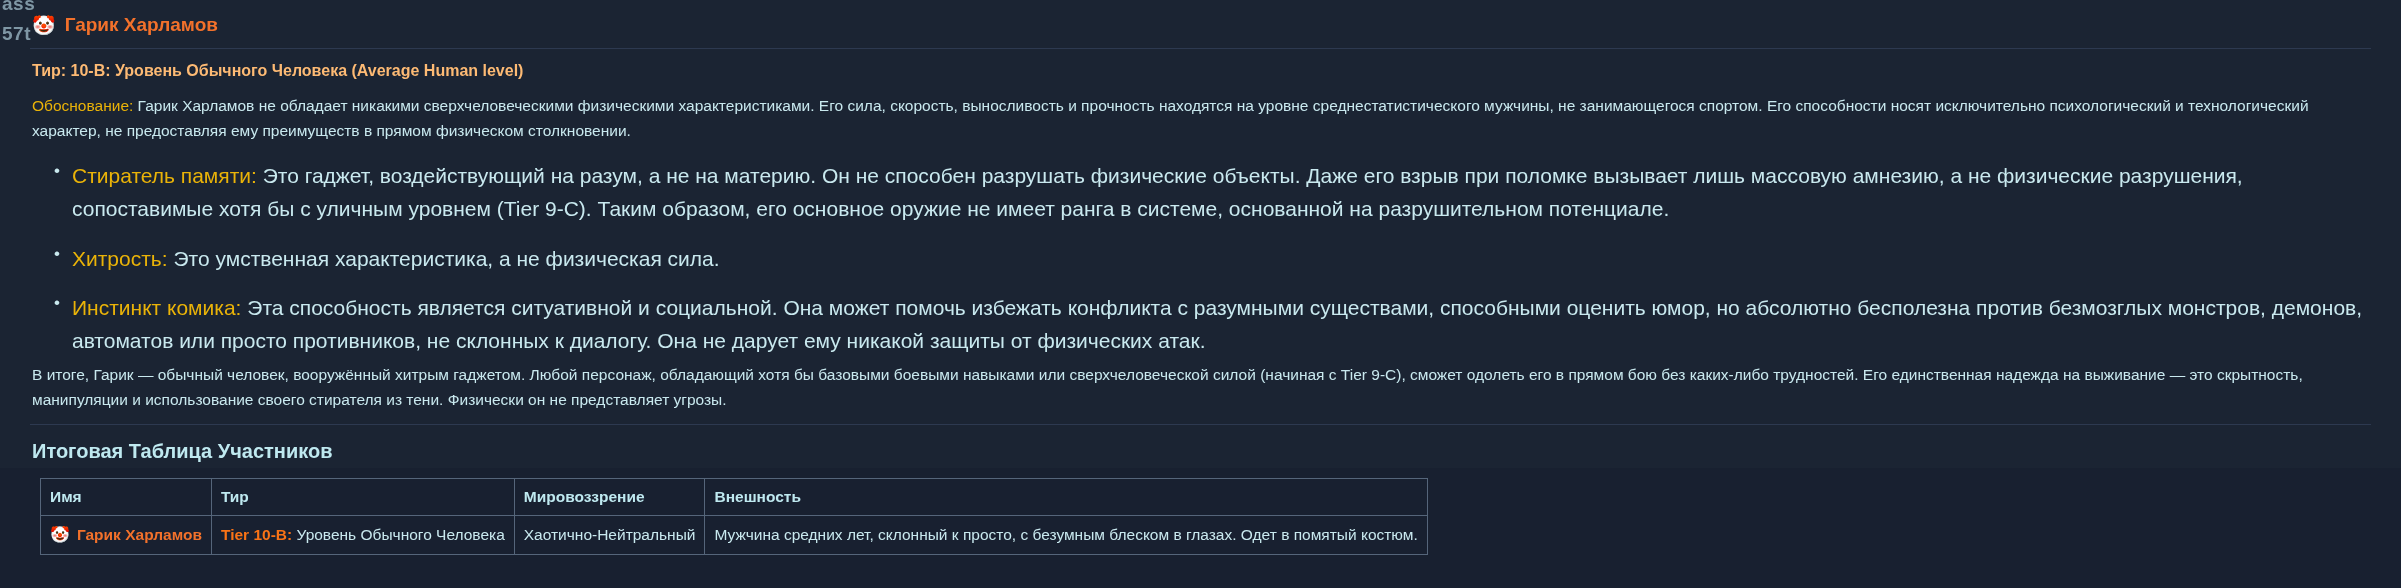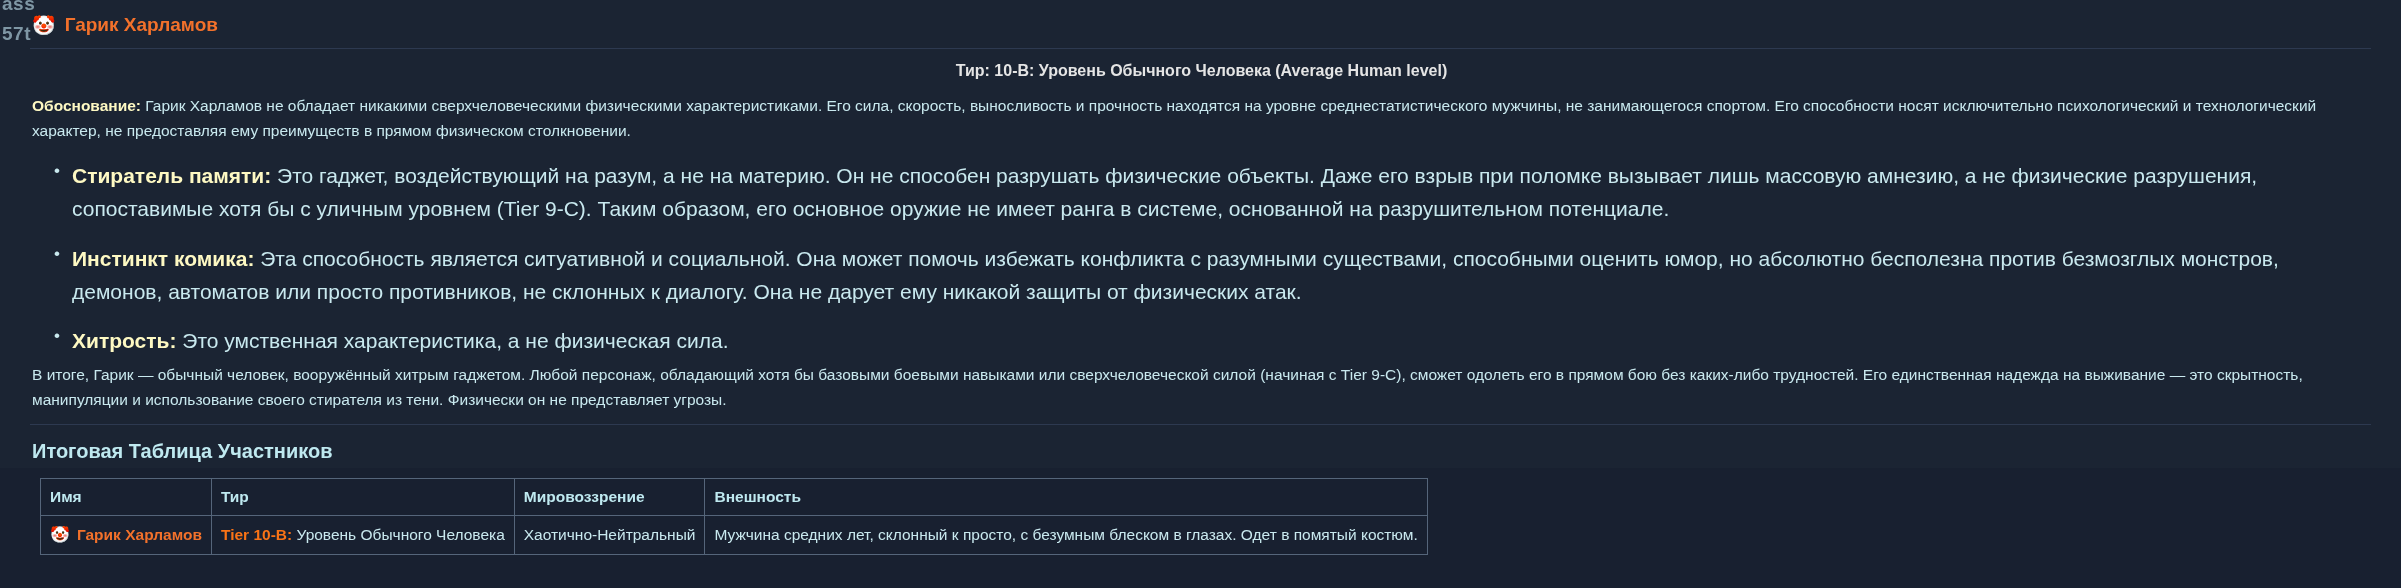--- a/index.html
+++ b/index.html
@@ -68,33 +68,32 @@
 
   .divider {
     height: 1px;
     background: #2d3950;
     margin: 10px 0 10px 0;
   }
 
   .tier-line {
     font-size: 16px;
     font-weight: bold;
-    color: #e5e5e5;
+    color: #fdba74;
     margin: 0 0 12px 2px;
-    text-align: center;
   }
 
   .reasoning {
     margin: 0 0 4px 2px;
     color: #c9e9ef;
     font-size: 15.5px;
     line-height: 1.58;
     max-width: 2340px;
   }
-  .reasoning b, .bullets b, .closing b { color: #fef9c3; font-weight: bold; text-align: center; }
+  .reasoning b, .bullets b, .closing b { color: #eab308; font-weight: normal; text-align: center; }
 
   ul.bullets {
     margin: 4px 0 6px 0;
     padding-left: 42px;
     list-style: none;
   }
   ul.bullets > li {
     position: relative;
     margin: 16px 0 2px 0;
     line-height: 1.58;
@@ -185,22 +184,22 @@
     </div>
 
     <div class="divider"></div>
 
     <div class="tier-line">Тир: 10-В: Уровень Обычного Человека (Average Human level)</div>
 
     <p class="reasoning"><b>Обоснование:</b><span> Гарик Харламов не обладает никакими сверхчеловеческими физическими характеристиками. Его сила, скорость, выносливость и прочность находятся на уровне среднестатистического мужчины, не занимающегося спортом. Его способности носят исключительно психологический и технологический характер, не предоставляя ему преимуществ в прямом физическом столкновении.</span></p>
 
     <ul class="bullets">
       <li><b>Стиратель памяти:</b><span> Это гаджет, воздействующий на разум, а не на материю. Он не способен разрушать физические объекты. Даже его взрыв при поломке вызывает лишь массовую амнезию, а не физические разрушения, сопоставимые хотя бы с уличным уровнем (Tier 9-С). Таким образом, его основное оружие не имеет ранга в системе, основанной на разрушительном потенциале.</span></li>
+      <li><b>Хитрость:</b><span> Это умственная характеристика, а не физическая сила.</span></li>
       <li><b>Инстинкт комика:</b><span> Эта способность является ситуативной и социальной. Она может помочь избежать конфликта с разумными существами, способными оценить юмор, но абсолютно бесполезна против безмозглых монстров, демонов, автоматов или просто противников, не склонных к диалогу. Она не дарует ему никакой защиты от физических атак.</span></li>
-      <li><b>Хитрость:</b><span> Это умственная характеристика, а не физическая сила.</span></li>
     </ul>
 
     <p class="closing">В итоге, Гарик — обычный человек, вооружённый хитрым гаджетом. Любой персонаж, обладающий хотя бы базовыми боевыми навыками или сверхчеловеческой силой (начиная с Tier 9-С), сможет одолеть его в прямом бою без каких-либо трудностей. Его единственная надежда на выживание — это скрытность, манипуляции и использование своего стирателя из тени. Физически он не представляет угрозы.</p>
 
     <div class="divider2"></div>
 
     <div class="table-title">Итоговая Таблица Участников</div>
 
     <table class="summary">
       <thead>

